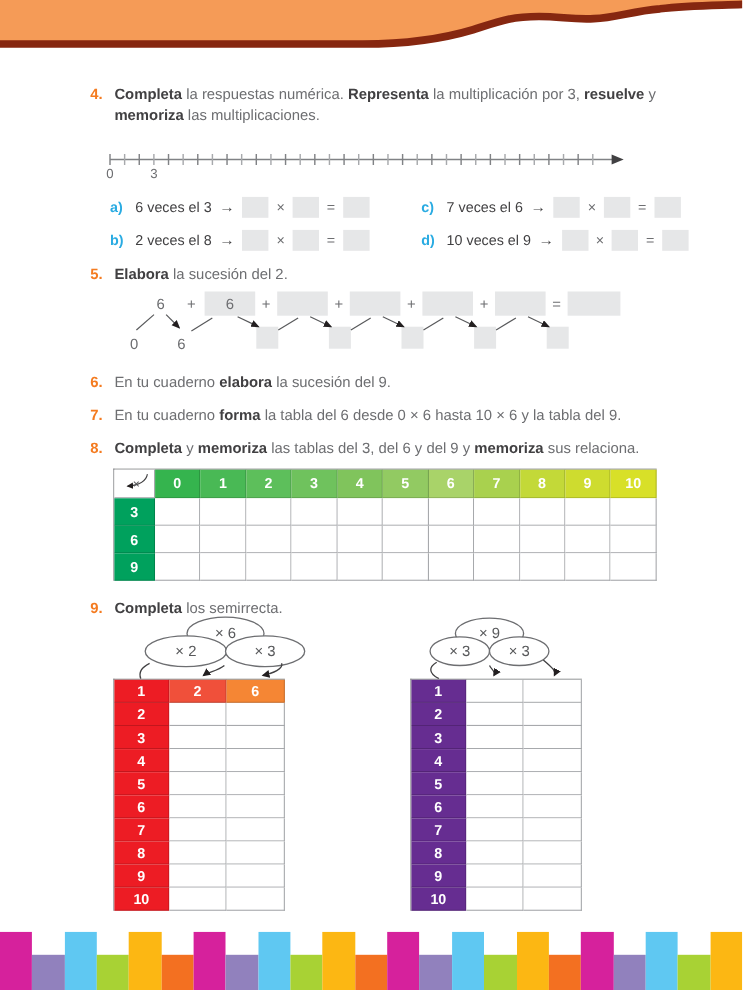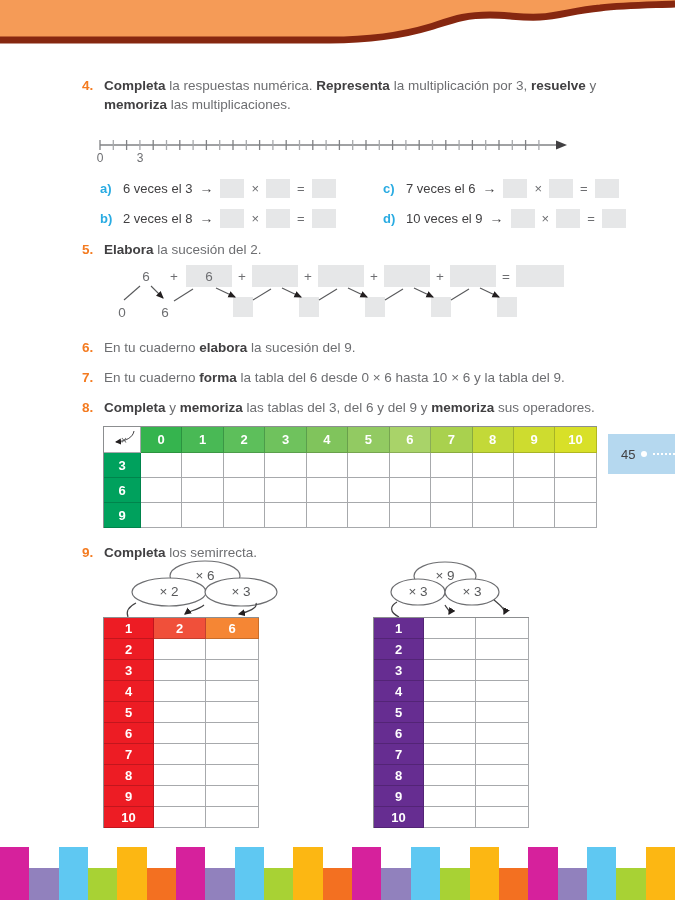--- a/index.html
+++ b/index.html
@@ -195,21 +195,21 @@
   <div class="ex" style="top:338px">
     <span class="exnum">6.</span>
     <div class="rich"><span>En tu cuaderno </span><span class="bseg">elabora</span><span> la sucesión del 9.</span></div>
   </div>
   <div class="ex" style="top:368px">
     <span class="exnum">7.</span>
     <div class="rich"><span>En tu cuaderno </span><span class="bseg">forma</span><span> la tabla del 6 desde 0 × 6 hasta 10 × 6 y la tabla del 9.</span></div>
   </div>
   <div class="ex" style="top:398px">
     <span class="exnum">8.</span>
-    <div class="rich"><span class="bseg">Completa</span><span> y </span><span class="bseg">memoriza</span><span> las tablas del 3, del 6 y del 9 y </span><span class="bseg">memoriza</span><span> sus operadores.</span></div>
+    <div class="rich"><span class="bseg">Completa</span><span> y </span><span class="bseg">memoriza</span><span> las tablas del 3, del 6 y del 9 y </span><span class="bseg">memoriza</span><span> sus relaciona.</span></div>
   </div>
 
   <div class="grid" id="ex8-table" style="left:103px;top:426px;grid-template-columns:37px repeat(11,41.45px);grid-template-rows:26px 25px 25px 25px;">
     <div class="gcell">
       <svg width="36" height="25" viewBox="0 0 36 25">
         <defs>
           <marker id="mC" markerWidth="8" markerHeight="8" refX="5" refY="3" orient="auto">
             <path d="M0,0 L6,3 L0,6 Z" fill="#231f20"></path>
           </marker>
         </defs>
@@ -259,25 +259,20 @@
       <div class="gcell"></div>
       <div class="gcell"></div>
       <div class="gcell"></div>
       <div class="gcell"></div>
       <div class="gcell"></div>
       <div class="gcell"></div>
       <div class="gcell"></div>
       <div class="gcell"></div>
     </div>
 
-  <div class="ptab">
-    <span class="pnum">45</span>
-    <span class="dot"></span>
-    <span class="dots"></span>
-  </div>
 
   <div class="ex" style="top:543px">
     <span class="exnum">9.</span>
     <div class="rich"><span class="bseg">Completa</span><span> los semirrecta.</span></div>
   </div>
 
   <svg class="abs" style="left:100px;top:556px" width="190" height="64" viewBox="0 0 190 64">
     <defs>
       <marker id="mL" markerWidth="8" markerHeight="8" refX="5" refY="3" orient="auto">
         <path d="M0,0 L6,3 L0,6 Z" fill="#231f20"></path>

